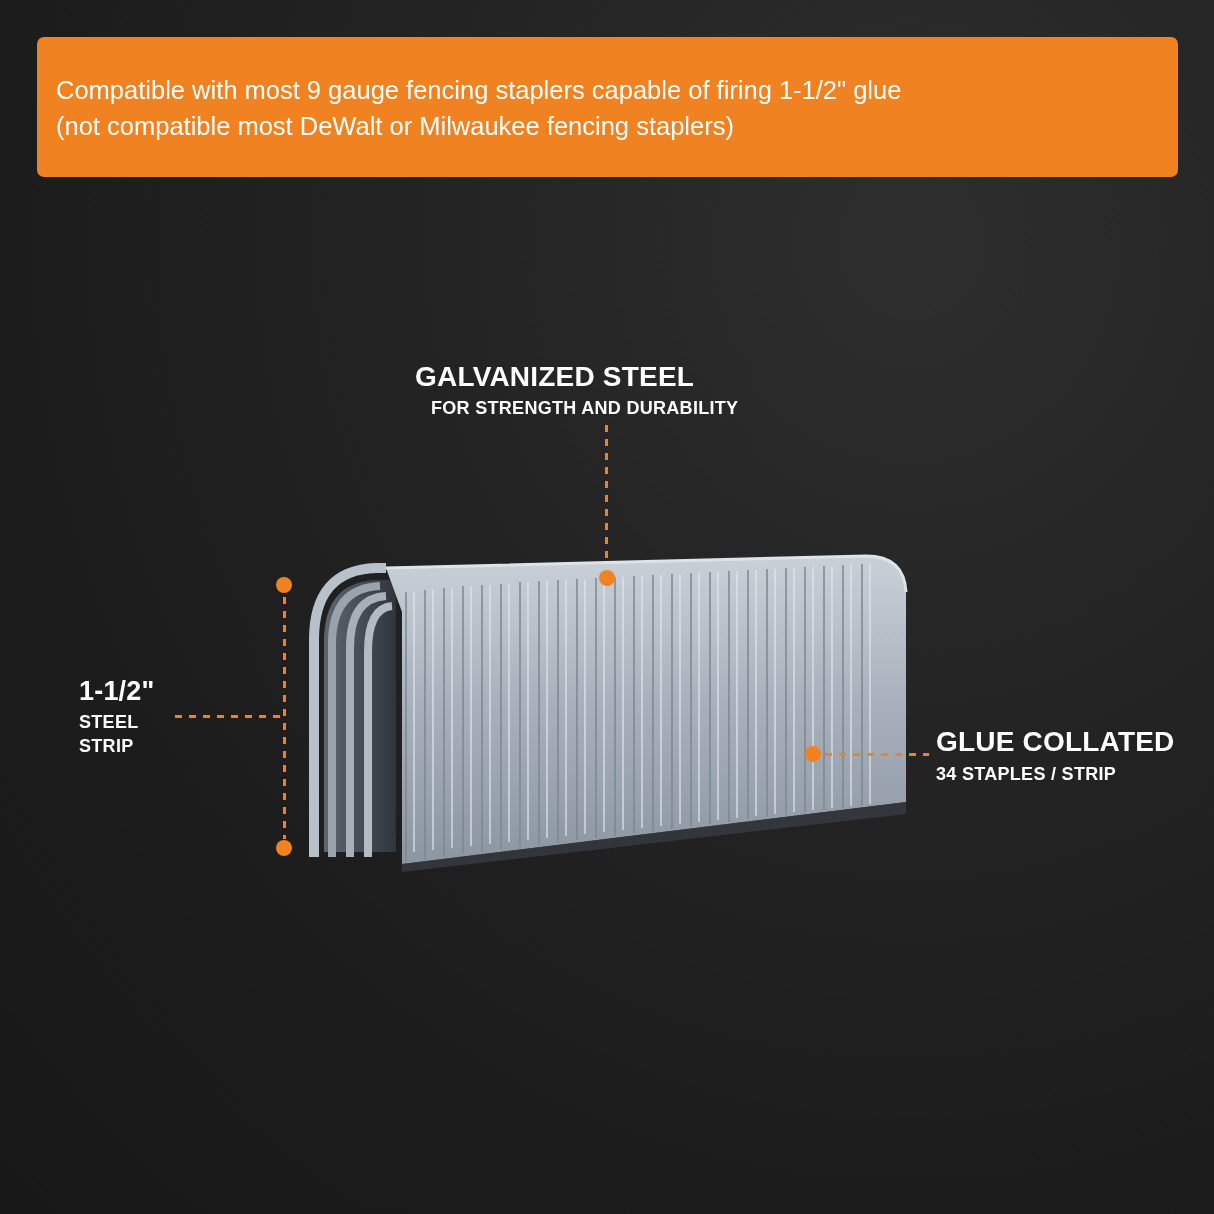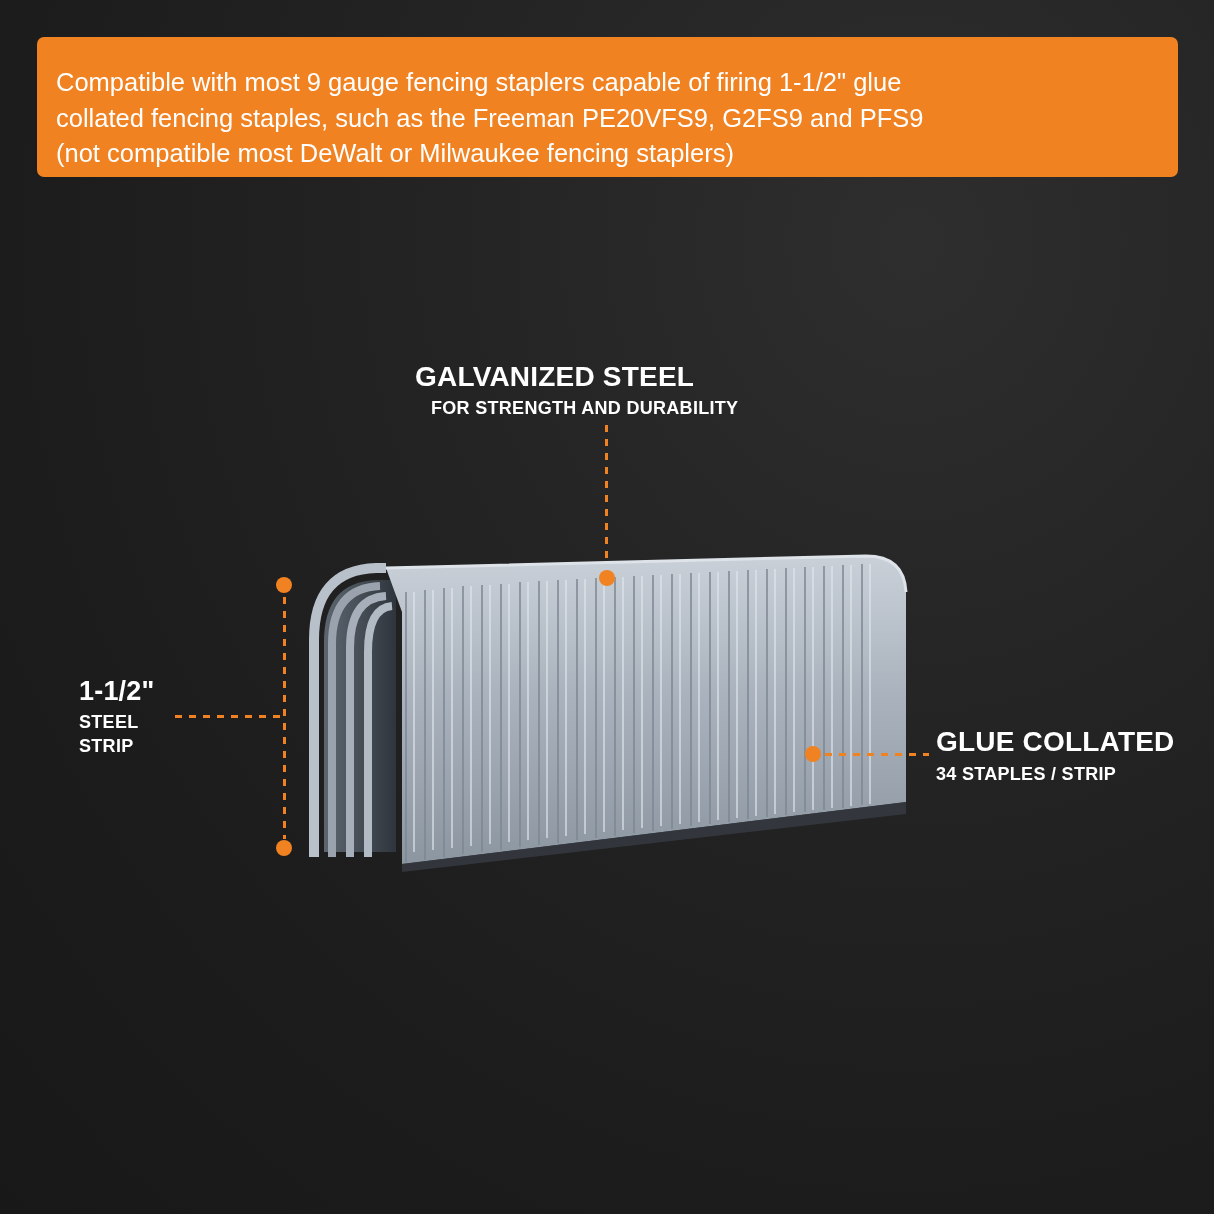--- a/index.html
+++ b/index.html
@@ -9,21 +9,21 @@
       background: radial-gradient(ellipse at 75% 20%, #2e2e2e 0%, #242424 35%, #1c1c1c 70%, #181818 100%);
       font-family: "Liberation Sans", sans-serif;
       color: #ffffff;
     }
     .banner {
       position: absolute;
       left: 37px; top: 37px;
       width: 1141px; height: 140px;
       background: #f08222;
       border-radius: 7px;
-      padding: 28px 20px 0 19px;
+      padding: 36px 20px 0 19px;
       font-size: 25.5px;
       line-height: 35.5px;
       color: #ffffff;
     }
     .banner div { white-space: nowrap; }
 
     .callout-title {
       position: absolute;
       font-weight: bold;
       font-size: 28px;
@@ -59,21 +59,20 @@
       position: absolute;
       left: 306px; top: 552px;
       width: 606px; height: 320px;
     }
   </style>
 </head>
 <body>
 
 <div class="banner">
   <div>Compatible with most 9 gauge fencing staplers capable of firing 1-1/2" glue</div>
-  <div>collated fencing staples, such as the Freeman PE20VFS9, G2FS9 and PFS9</div>
   <div>(not compatible most DeWalt or Milwaukee fencing staplers)</div>
 </div>
 
 <div class="callout-title" style="left:415px; top:362px;">GALVANIZED STEEL</div>
 <div class="callout-sub" style="left:431px; top:396px;">FOR STRENGTH AND DURABILITY</div>
 <div class="vline" style="left:605px; top:425px; height:146px;"></div>
 
 <div class="callout-title" style="left:79px; top:676px; font-size:27px;">1-1/2"</div>
 <div class="callout-sub" style="left:79px; top:710px;">STEEL</div>
 <div class="callout-sub" style="left:79px; top:734px;">STRIP</div>

